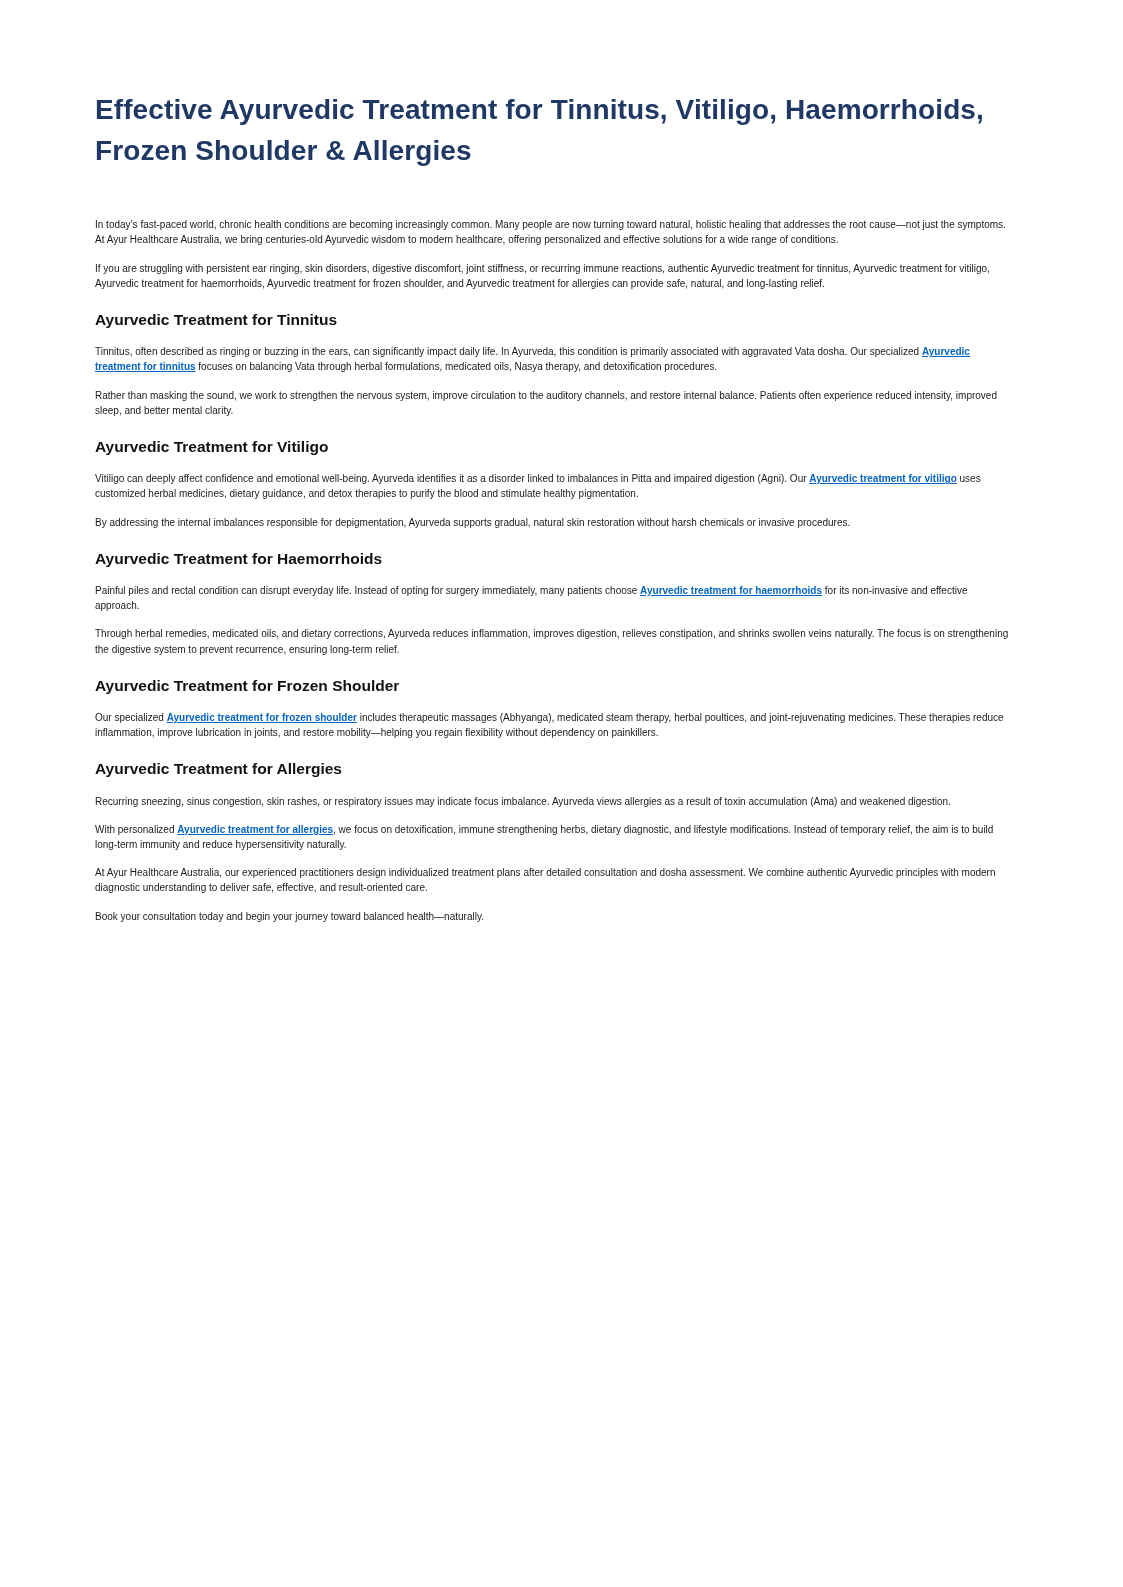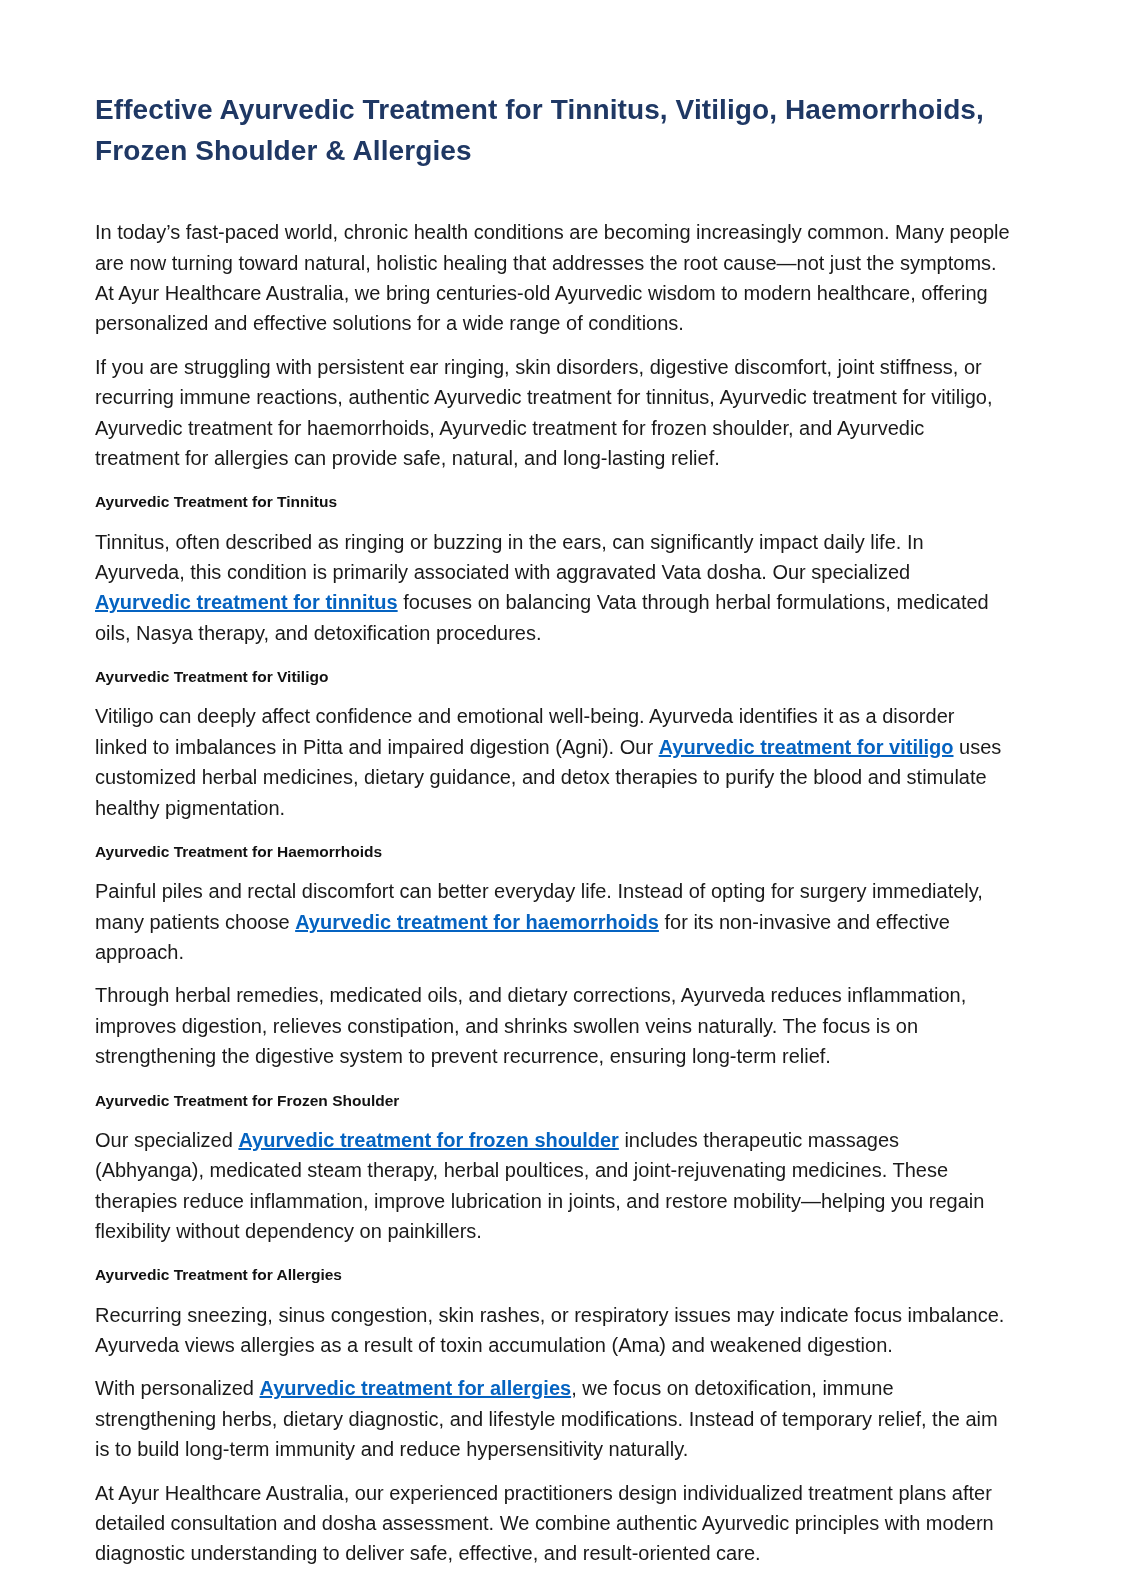--- a/index.html
+++ b/index.html
@@ -19,21 +19,21 @@
   }
   .doc-title {
     font-size: 28px;
     font-weight: 700;
     line-height: 1.45;
     color: var(--title-color, #1f3864);
     margin-bottom: 46px;
     letter-spacing: 0.1px;
   }
   .article-body p {
-    font-size: 20px;
+    font-size: 10px;
     line-height: 1.52;
     margin-bottom: 13px;
     color: #1a1a1a;
   }
   .article-body h2 {
     font-size: 15.5px;
     font-weight: 700;
     line-height: 1.5;
     color: #111111;
     margin: 17px 0 13px 0;
@@ -48,24 +48,26 @@
 </head>
 <body>
 
 <div class="page">
   <h1 class="doc-title">Effective Ayurvedic Treatment for Tinnitus, Vitiligo, Haemorrhoids, Frozen Shoulder &amp; Allergies</h1>
   <div class="article-body" id="article-body">
       <p><span>In today’s fast-paced world, chronic health conditions are becoming increasingly common. Many people are now turning toward natural, holistic healing that addresses the root cause—not just the symptoms. At Ayur Healthcare Australia, we bring centuries-old Ayurvedic wisdom to modern healthcare, offering personalized and effective solutions for a wide range of conditions.</span></p>
       <p><span>If you are struggling with persistent ear ringing, skin disorders, digestive discomfort, joint stiffness, or recurring immune reactions, authentic Ayurvedic treatment for tinnitus, Ayurvedic treatment for vitiligo, Ayurvedic treatment for haemorrhoids, Ayurvedic treatment for frozen shoulder, and Ayurvedic treatment for allergies can provide safe, natural, and long-lasting relief.</span></p>
       <h2><span>Ayurvedic Treatment for Tinnitus</span></h2>
       <p><span>Tinnitus, often described as ringing or buzzing in the ears, can significantly impact daily life. In Ayurveda, this condition is primarily associated with aggravated Vata dosha. Our specialized </span><a class="link" href="#">Ayurvedic treatment for tinnitus</a><span> focuses on balancing Vata through herbal formulations, medicated oils, Nasya therapy, and detoxification procedures.</span></p>
+      <p><span>Rather than masking the sound, we work to strengthen the nervous system, improve circulation to the auditory channels, and restore internal balance. Patients often experience reduced intensity, improved sleep, and better mental clarity.</span></p>
       <h2><span>Ayurvedic Treatment for Vitiligo</span></h2>
       <p><span>Vitiligo can deeply affect confidence and emotional well-being. Ayurveda identifies it as a disorder linked to imbalances in Pitta and impaired digestion (Agni). Our </span><a class="link" href="#">Ayurvedic treatment for vitiligo</a><span> uses customized herbal medicines, dietary guidance, and detox therapies to purify the blood and stimulate healthy pigmentation.</span></p>
+      <p><span>By addressing the internal imbalances responsible for depigmentation, Ayurveda supports gradual, natural skin restoration without harsh chemicals or invasive procedures.</span></p>
       <h2><span>Ayurvedic Treatment for Haemorrhoids</span></h2>
-      <p><span>Painful piles and rectal discomfort can better everyday life. Instead of opting for surgery immediately, many patients choose </span><a class="link" href="#">Ayurvedic treatment for haemorrhoids</a><span> for its non-invasive and effective approach.</span></p>
+      <p><span>Painful piles and rectal condition can disrupt everyday life. Instead of opting for surgery immediately, many patients choose </span><a class="link" href="#">Ayurvedic treatment for haemorrhoids</a><span> for its non-invasive and effective approach.</span></p>
       <p><span>Through herbal remedies, medicated oils, and dietary corrections, Ayurveda reduces inflammation, improves digestion, relieves constipation, and shrinks swollen veins naturally. The focus is on strengthening the digestive system to prevent recurrence, ensuring long-term relief.</span></p>
       <h2><span>Ayurvedic Treatment for Frozen Shoulder</span></h2>
       <p><span>Our specialized </span><a class="link" href="#">Ayurvedic treatment for frozen shoulder</a><span> includes therapeutic massages (Abhyanga), medicated steam therapy, herbal poultices, and joint-rejuvenating medicines. These therapies reduce inflammation, improve lubrication in joints, and restore mobility—helping you regain flexibility without dependency on painkillers.</span></p>
       <h2><span>Ayurvedic Treatment for Allergies</span></h2>
       <p><span>Recurring sneezing, sinus congestion, skin rashes, or respiratory issues may indicate focus imbalance. Ayurveda views allergies as a result of toxin accumulation (Ama) and weakened digestion.</span></p>
       <p><span>With personalized </span><a class="link" href="#">Ayurvedic treatment for allergies</a><span>, we focus on detoxification, immune strengthening herbs, dietary diagnostic, and lifestyle modifications. Instead of temporary relief, the aim is to build long-term immunity and reduce hypersensitivity naturally.</span></p>
       <p><span>At Ayur Healthcare Australia, our experienced practitioners design individualized treatment plans after detailed consultation and dosha assessment. We combine authentic Ayurvedic principles with modern diagnostic understanding to deliver safe, effective, and result-oriented care.</span></p>
       <p><span>Book your consultation today and begin your journey toward balanced health—naturally.</span></p>
     </div>
 </div>

